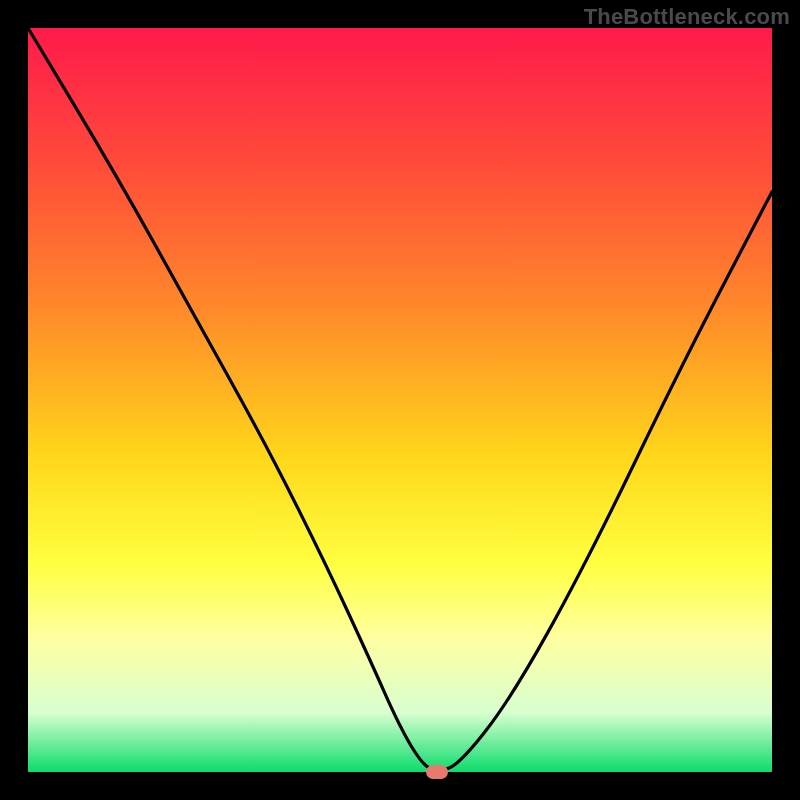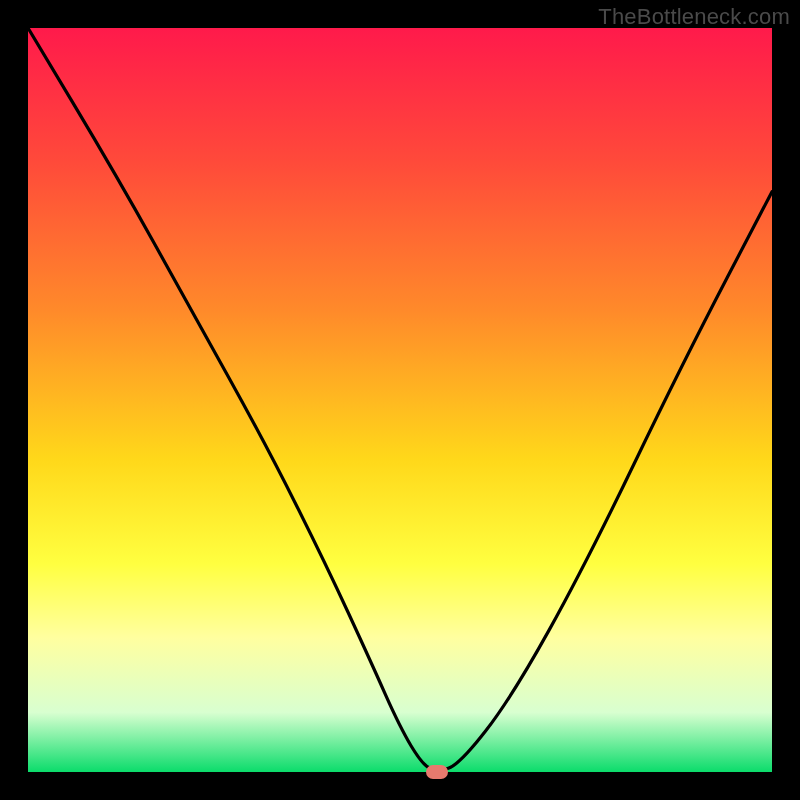--- a/index.html
+++ b/index.html
@@ -47,21 +47,21 @@
     border-radius: 8px;
     background: #e77a6e;
     transform: translate(-50%, -50%);
   }
   .watermark {
     position: absolute;
     top: 4px;
     right: 10px;
     font-family: Arial, Helvetica, sans-serif;
     font-size: 22px;
-    font-weight: 400;
+    font-weight: 700;
     color: #4a4a4a;
     letter-spacing: 0.2px;
   }
 </style>
 </head>
 <body>
 
 <div class="frame">
   <div class="plot">
     <svg class="curve" viewBox="0 0 744 744" preserveAspectRatio="none">

